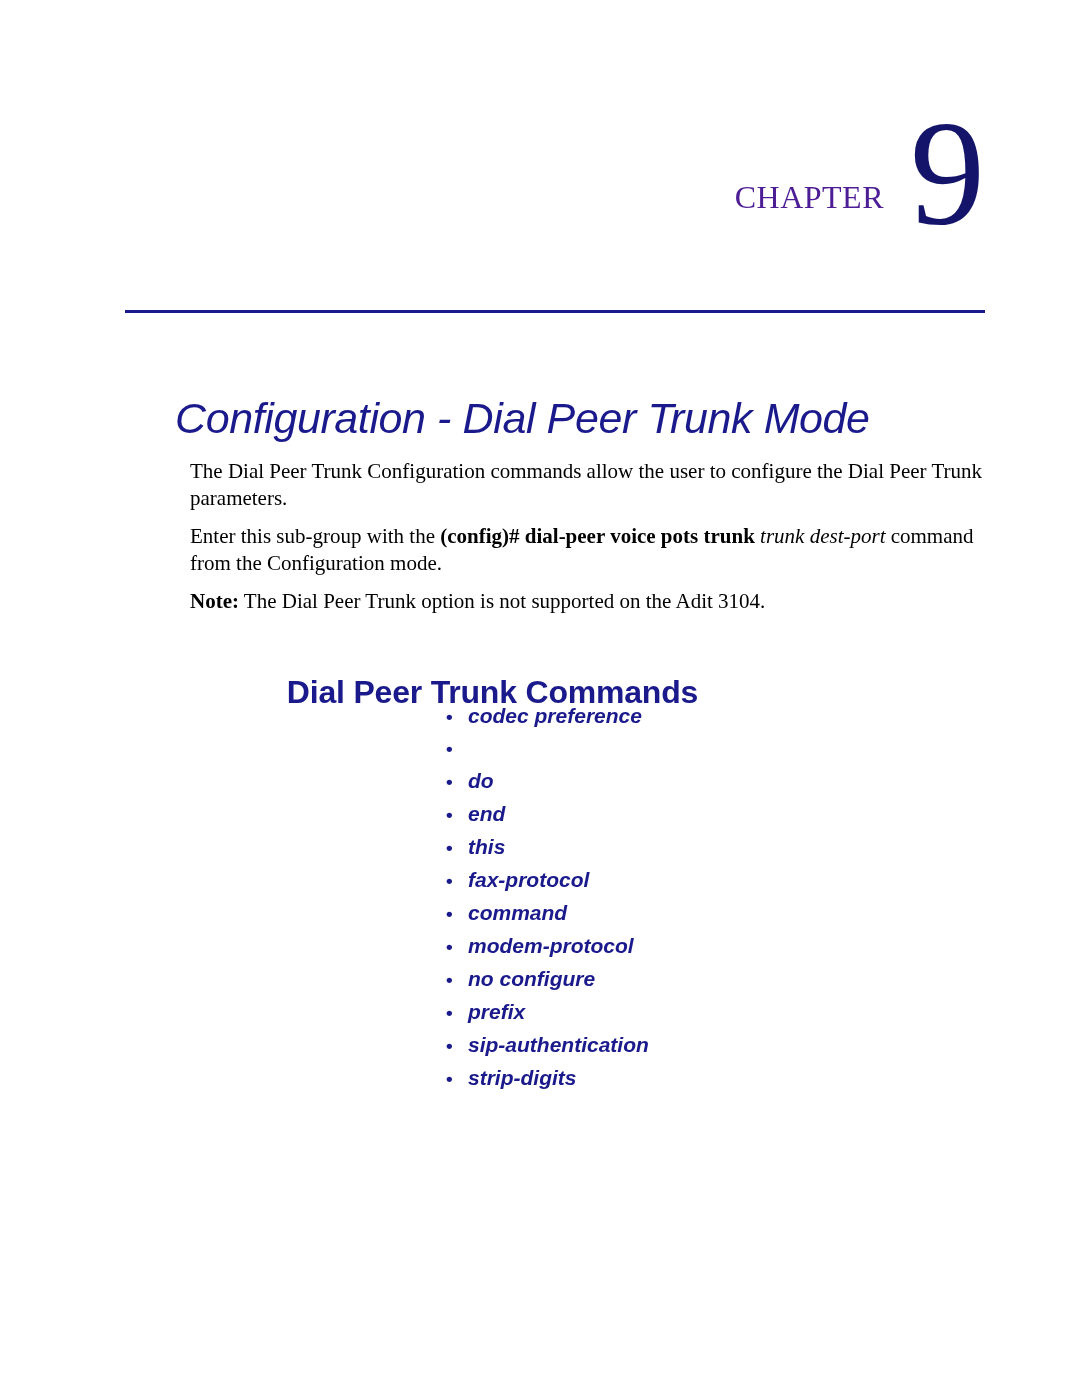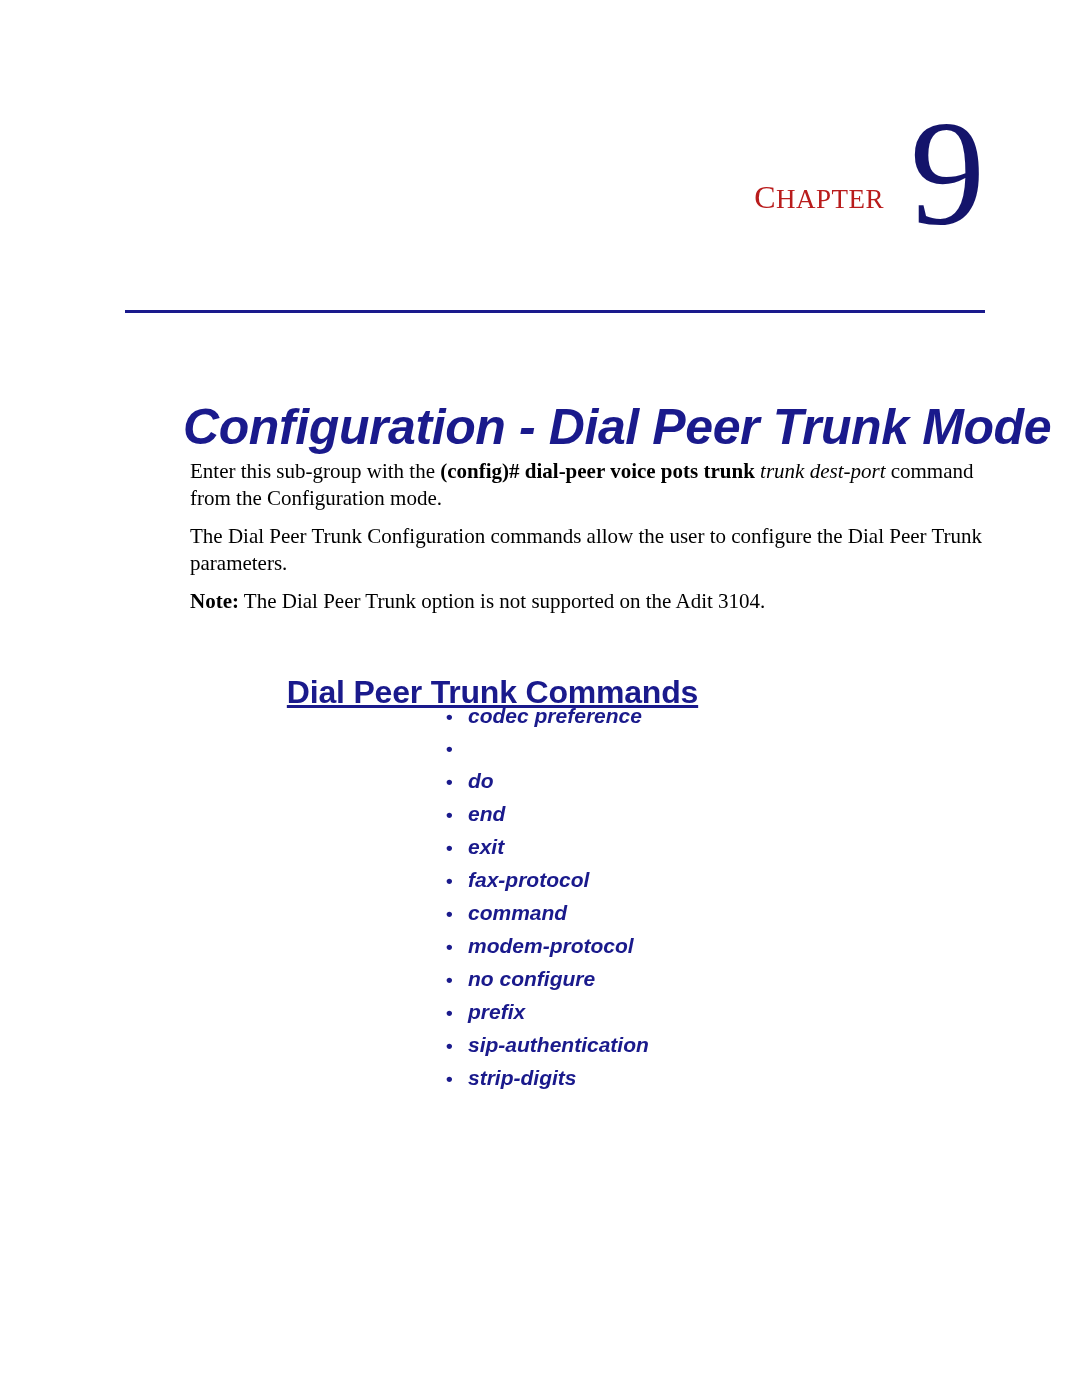--- a/index.html
+++ b/index.html
@@ -28,25 +28,25 @@
     left: 0;
     top: 86px;
     width: 985px;
     height: 170px;
     display: flex;
     align-items: baseline;
     justify-content: flex-end;
   }
   .chapter-word {
     font-family: "Liberation Serif", "DejaVu Serif", serif;
-    font-size: 38px;
+    font-size: 46px;
     font-variant: small-caps;
     text-transform: lowercase;
     letter-spacing: 0.5px;
-    color: #b91c1c;
+    color: #4c1d95;
     line-height: 1;
     position: relative;
     top: -4px;
   }
   .chapter-word::first-letter {
     font-size: 46px;
   }
   .chapter-number {
     font-family: "Liberation Serif", "DejaVu Serif", serif;
     font-size: 150px;
@@ -64,27 +64,27 @@
     left: 125px;
     top: 310px;
     width: 860px;
     height: 0;
     border-top: 3px solid #1a1a8c;
   }
 
   
   .page-title {
     position: absolute;
-    left: 183px;
+    left: 175px;
     top: 366px;
     width: 820px;
     font-family: "Liberation Sans", "DejaVu Sans", sans-serif;
-    font-weight: bold;
+    font-weight: normal;
     font-style: italic;
-    font-size: 50px;
+    font-size: 43px;
     letter-spacing: -0.4px;
     color: #1a1a8c;
     line-height: 1.1;
     white-space: nowrap;
   }
 
   
   .body-block {
     position: absolute;
     left: 190px;
@@ -109,21 +109,20 @@
     left: 0;
     top: 646px;
     width: 985px;
     text-align: center;
     font-family: "Liberation Sans", "DejaVu Sans", sans-serif;
     font-weight: bold;
     font-size: 32px;
     letter-spacing: -0.2px;
     color: #1a1a8c;
     line-height: 1.2;
-    text-decoration: underline;
   }
 
   
   .command-list {
     position: absolute;
     left: 446px;
     top: 700px;
     margin: 0;
     padding: 0;
     list-style: none;
@@ -161,24 +160,24 @@
     <span class="chapter-word">Chapter</span>
     <span class="chapter-number">9</span>
   </div>
 
   <div class="divider"></div>
 
   <h1 class="page-title">Configuration - Dial Peer Trunk Mode</h1>
 
   <div class="body-block">
 
+    <p class="para"><span>The Dial Peer Trunk Configuration commands allow the user to configure the Dial Peer Trunk parameters.</span></p>
+
     <p class="para"><span>Enter this sub-group with the </span><span class="b">(config)# dial-peer voice pots trunk</span><span class="i"> trunk dest-port</span><span> command from the Configuration mode.</span></p>
 
-    <p class="para"><span>The Dial Peer Trunk Configuration commands allow the user to configure the Dial Peer Trunk parameters.</span></p>
-
 
     <p class="para"><span class="b">Note:</span><span> The Dial Peer Trunk option is not supported on the Adit 3104.</span></p>
 
   </div>
 
   <h2 class="sub-heading">Dial Peer Trunk Commands</h2>
 
   <ul class="command-list" id="command-list">
       <li class="command-item">
         <span class="bullet-dot">•</span>
@@ -190,21 +189,21 @@
       <li class="command-item">
         <span class="bullet-dot">•</span>
         <span class="command-label">do</span>
       </li>
       <li class="command-item">
         <span class="bullet-dot">•</span>
         <span class="command-label">end</span>
       </li>
       <li class="command-item">
         <span class="bullet-dot">•</span>
-        <span class="command-label">exit</span>
+        <span class="command-label">this</span>
       </li>
       <li class="command-item">
         <span class="bullet-dot">•</span>
         <span class="command-label">fax-protocol</span>
       </li>
       <li class="command-item">
         <span class="bullet-dot">•</span>
         <span class="command-label">command</span>
       </li>
       <li class="command-item">

